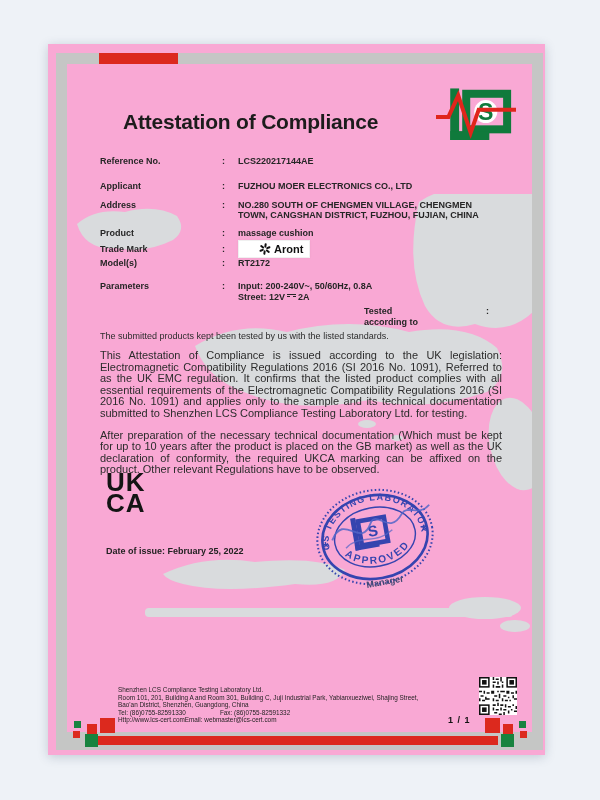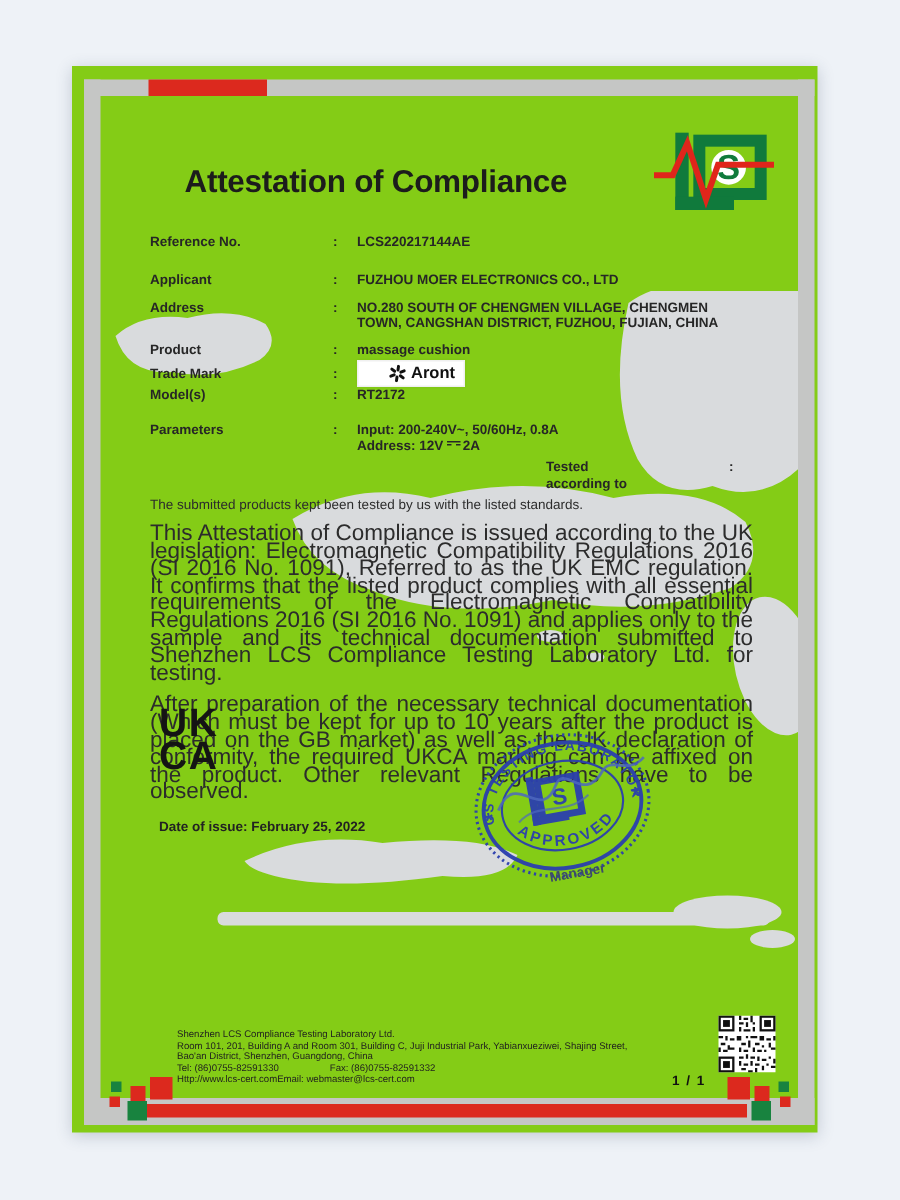--- a/index.html
+++ b/index.html
@@ -5,21 +5,21 @@
   html,body{margin:0;padding:0;}
   body{
     width:600px;height:800px;position:relative;
     background:#eef2f7;
     font-family:"Liberation Sans","DejaVu Sans",sans-serif;
     -webkit-font-smoothing:antialiased;
     overflow:hidden;
   }
   .page{
     position:absolute;left:48px;top:44px;width:497px;height:711px;
-    background:#84cc16;box-shadow:0 2px 10px rgba(40,60,90,.22);
+    background:#f9a8d4;box-shadow:0 2px 10px rgba(40,60,90,.22);
   }
   
   .frame{position:absolute;background:#c5c6c5;z-index:1;}
   .frame-top{left:8px;top:9px;width:487px;height:11px;}
   .frame-left{left:8px;top:9px;width:11px;height:697px;}
   .frame-right{left:484px;top:9px;width:11px;height:697px;}
   .frame-bottom{left:8px;top:688px;width:487px;height:18px;}
   .accent-top-red{position:absolute;left:51px;top:9px;width:79px;height:11px;background:#dc291e;z-index:2;}
 
   
@@ -45,21 +45,21 @@
 
   .tm-box{display:inline-flex;align-items:center;gap:3px;background:#fff;
     border:1px solid #f0f0f0;padding:2px 6px 2px 20px;box-shadow:0 0 2px rgba(0,0,0,.06);}
   .tm-name{font-size:11px;font-weight:bold;color:#111;}
 
   .dc{display:inline-block;width:9px;margin:0 2px;vertical-align:1px;}
   .dc i{display:block;height:0;border-top:1.6px solid #262626;margin-bottom:1.6px;}
   .dc i.dash{border-top-style:dashed;border-top-width:1.4px;}
 
   .note{font-size:9px;font-weight:normal;color:#2c2c2c;line-height:10px;margin-bottom:9px;}
-  .para{font-size:15px;color:#2c2c2c;line-height:11.6px;text-align:justify;margin-bottom:10px;}
+  .para{font-size:11px;color:#2c2c2c;line-height:11.6px;text-align:justify;margin-bottom:10px;}
 
   .ukca{
     position:absolute;left:58px;top:428px;
     font-size:26px;font-weight:bold;color:#141414;line-height:21px;letter-spacing:1px;
     transform:scaleY(1.02);
   }
   .stamp{position:absolute;left:266px;top:436px;transform:rotate(-10deg);opacity:.95;}
   .date-line{position:absolute;left:58px;top:502px;font-size:9px;font-weight:bold;color:#222;}
 
   .footer{position:absolute;left:70px;top:642px;width:372px;font-size:6.4px;
@@ -166,21 +166,21 @@
         <span class="lbl">Model(s)</span>
         <span class="col">:</span>
         <span class="val">RT2172</span>
       </div>
 
       <div class="frow mb3 ph11">
         <span class="lbl">Parameters</span>
         <span class="col">:</span>
         <span class="val">
           <span>Input: 200-240V~, 50/60Hz, 0.8A</span><br>
-          <span><span>Address: 12V</span><span class="dc"><i></i><i class="dash"></i></span><span>2A</span></span>
+          <span><span>Street: 12V</span><span class="dc"><i></i><i class="dash"></i></span><span>2A</span></span>
         </span>
       </div>
 
       <div class="frow mb3 ph11">
         <span class="lbl">
           <span>Tested</span><br>
           <span>according to</span>
         </span>
         <span class="col">:</span>
       </div>

